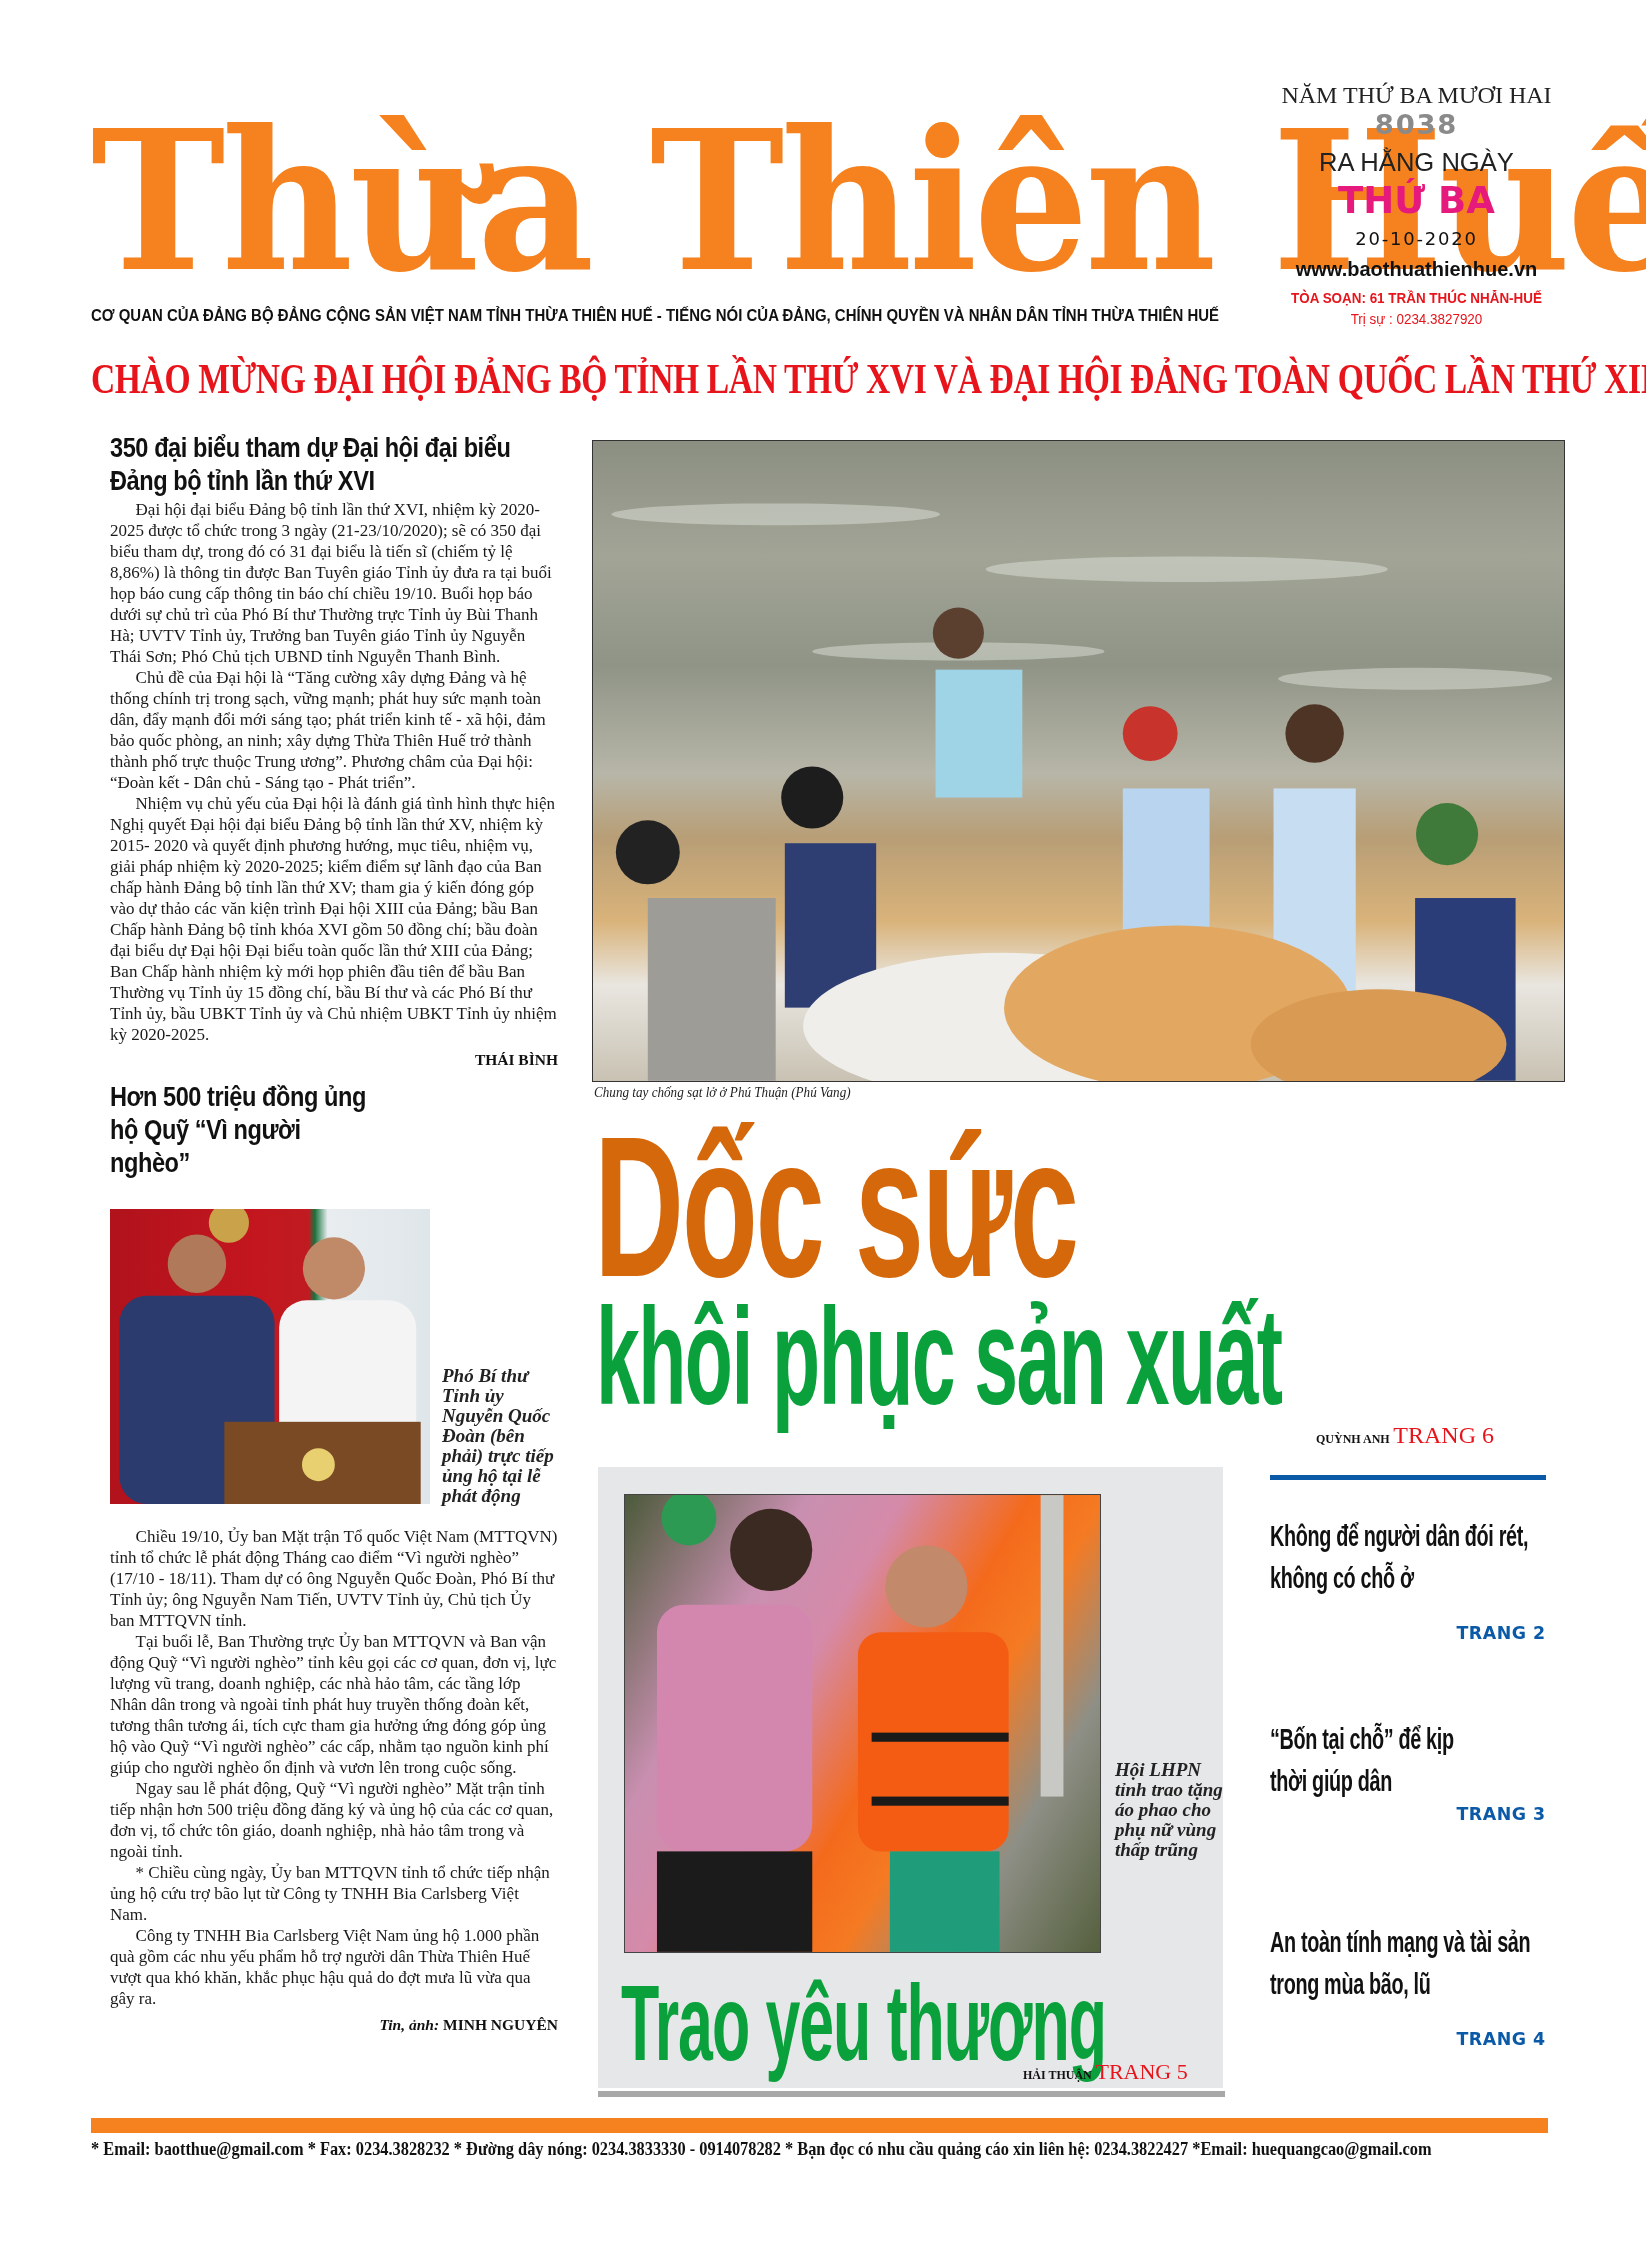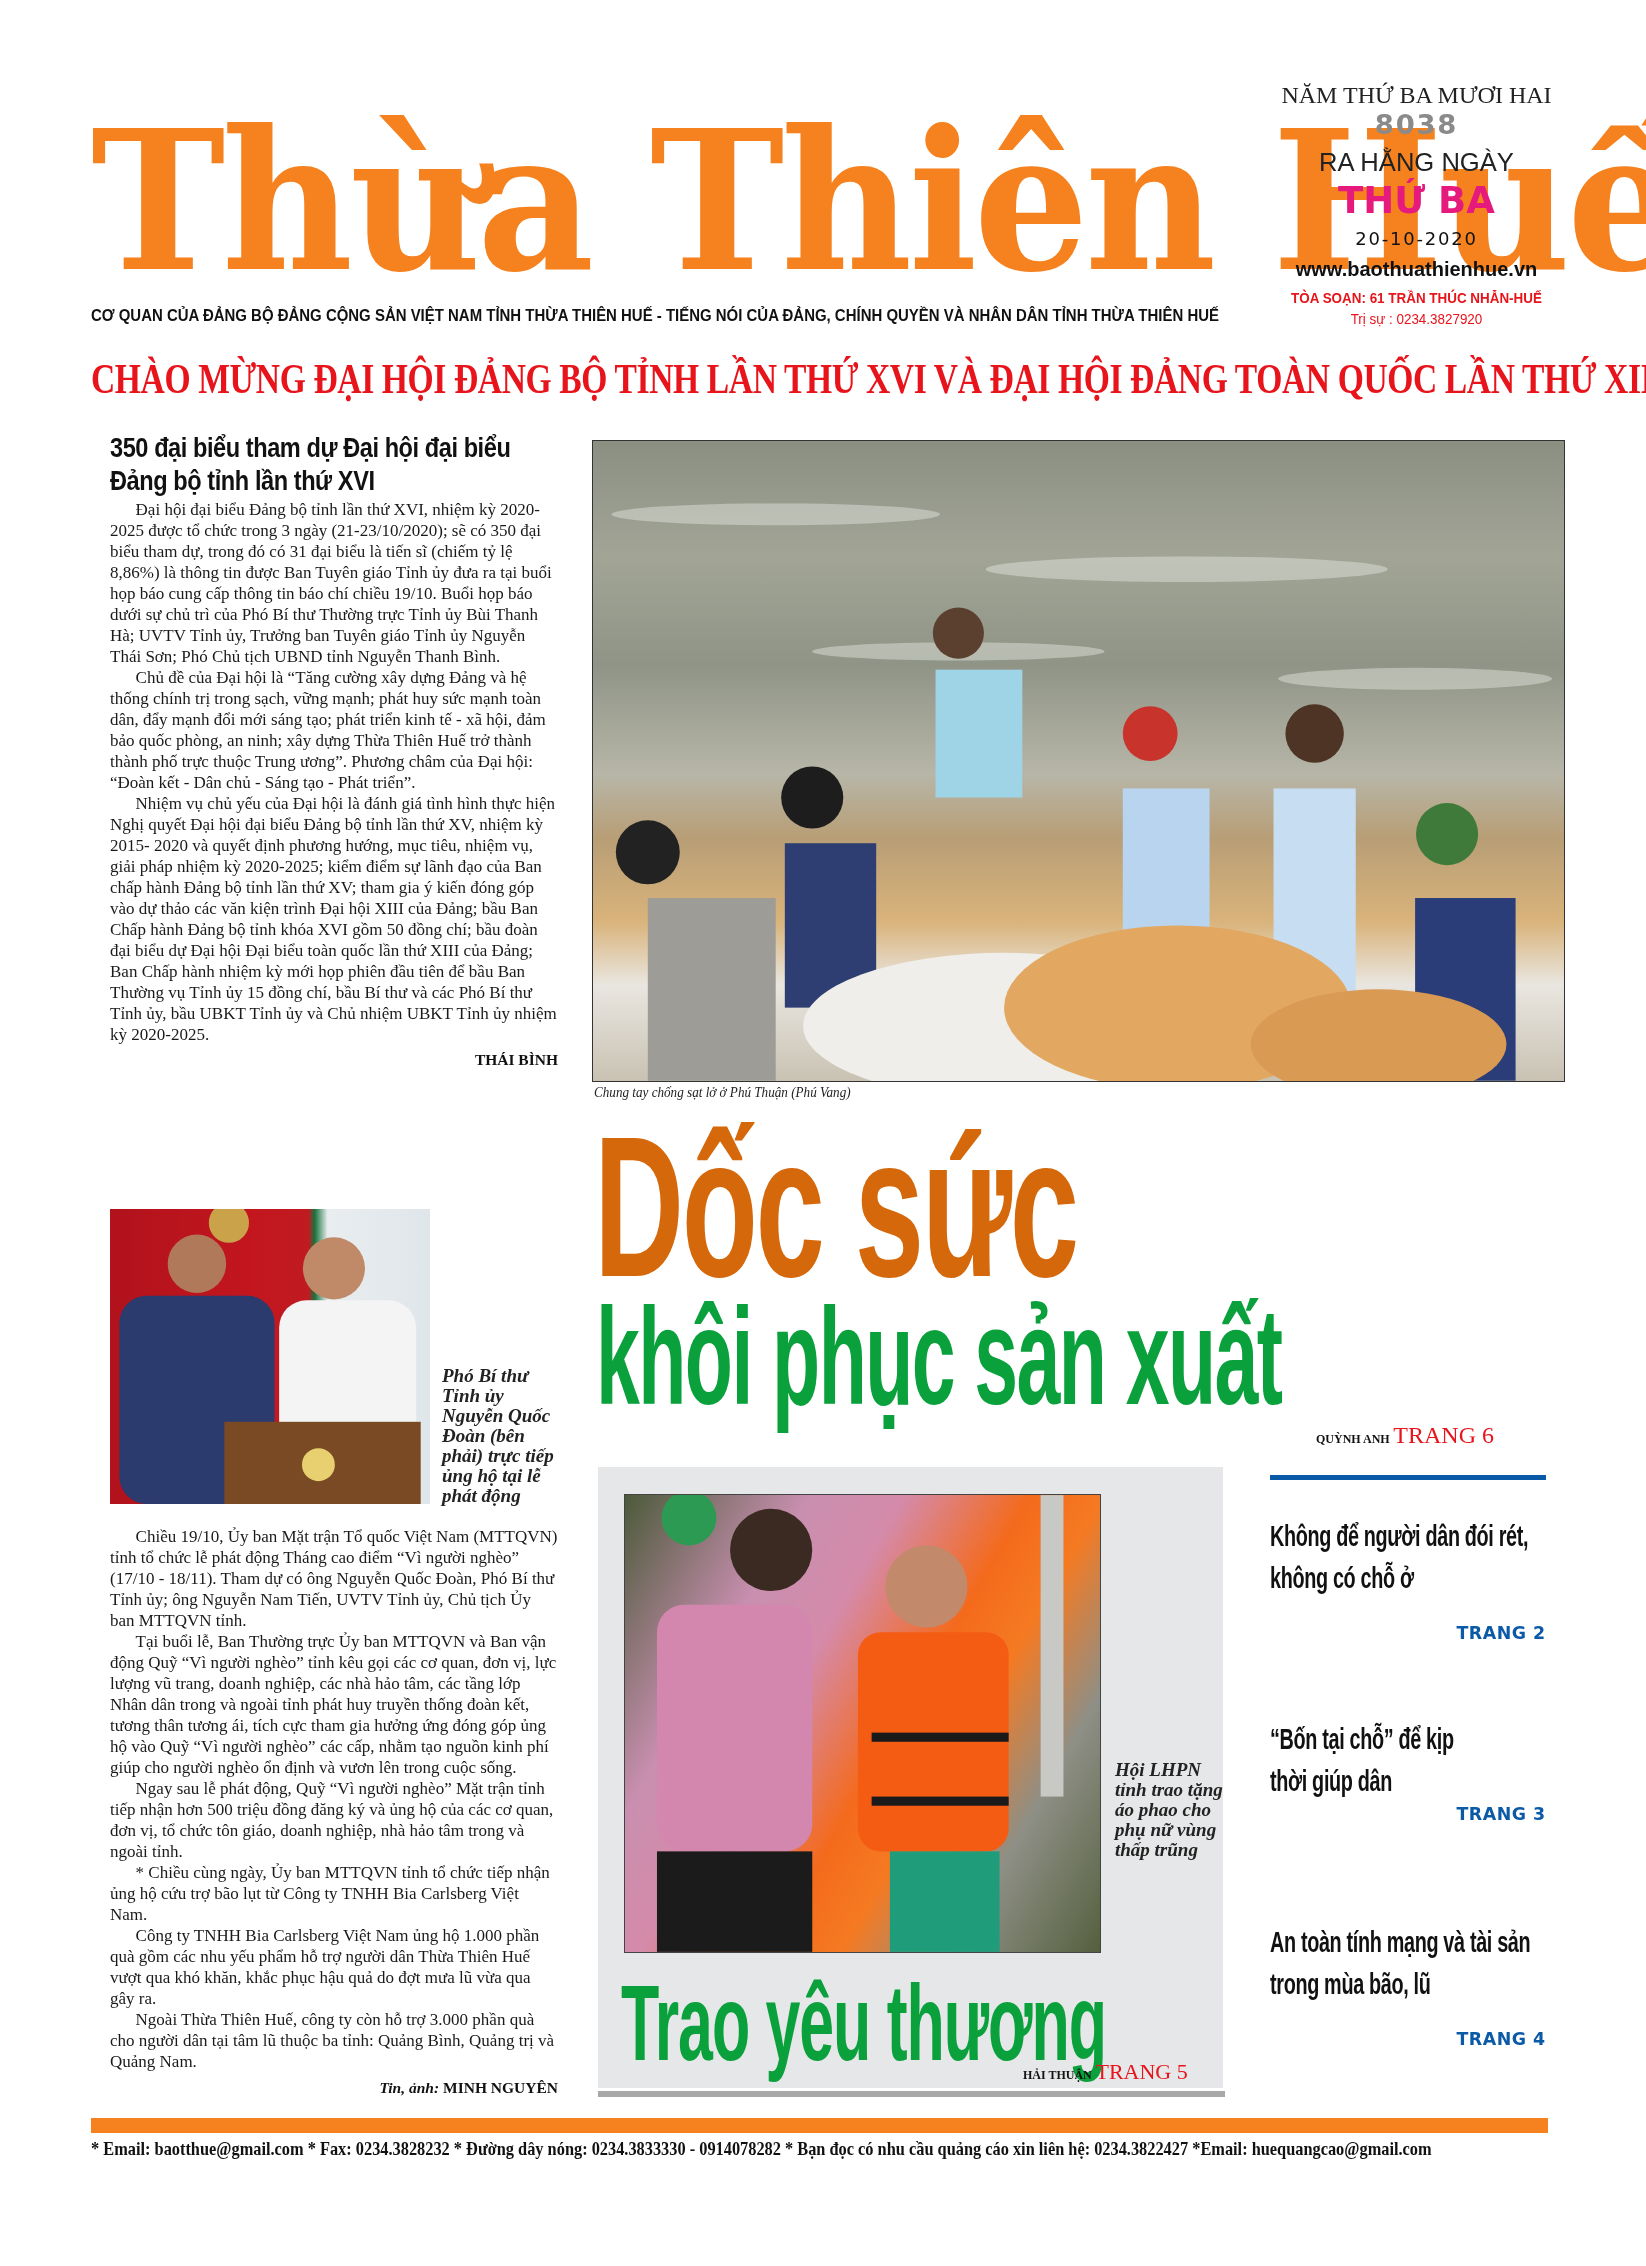--- a/index.html
+++ b/index.html
@@ -85,20 +85,23 @@
   <div>
     <div class="headline">350 đại biểu tham dự Đại hội đại biểu Đảng bộ tỉnh lần thứ XVI</div>
     <div class="body-text" style="margin-top:1.8px;">
       <p>Đại  hội đại biểu Đảng bộ tỉnh lần thứ XVI, nhiệm kỳ 2020-2025 được tổ chức trong 3 ngày (21-23/10/2020); sẽ có 350 đại biểu tham dự, trong đó có 31 đại biểu là tiến sĩ (chiếm tỷ lệ 8,86%) là thông tin được Ban Tuyên giáo Tỉnh ủy đưa ra tại buổi họp báo cung cấp thông tin báo chí chiều 19/10. Buổi họp báo dưới sự chủ trì của Phó Bí thư Thường trực Tỉnh ủy Bùi Thanh Hà; UVTV Tỉnh ủy, Trưởng ban Tuyên giáo Tỉnh ủy Nguyễn Thái Sơn; Phó Chủ tịch UBND tỉnh Nguyễn Thanh Bình.</p>
       <p>Chủ đề của Đại hội là “Tăng cường xây dựng Đảng và hệ thống chính trị trong sạch, vững mạnh; phát huy sức mạnh toàn dân, đẩy mạnh đổi mới sáng tạo; phát triển kinh tế - xã hội, đảm bảo quốc phòng, an ninh; xây dựng Thừa Thiên Huế trở thành thành phố trực thuộc Trung ương”. Phương châm của Đại hội: “Đoàn kết - Dân chủ - Sáng tạo - Phát triển”.</p>
       <p>Nhiệm vụ chủ yếu của Đại hội là đánh giá tình hình thực hiện Nghị quyết Đại hội đại biểu Đảng bộ tỉnh lần thứ XV, nhiệm kỳ 2015- 2020 và quyết định phương hướng, mục tiêu, nhiệm vụ, giải pháp nhiệm kỳ 2020-2025; kiểm điểm sự lãnh đạo của Ban chấp hành Đảng bộ tỉnh lần thứ XV; tham gia ý kiến đóng góp vào dự thảo các văn kiện trình Đại hội XIII của Đảng; bầu Ban Chấp hành Đảng bộ tỉnh khóa XVI gồm 50 đồng chí; bầu đoàn đại biểu dự Đại hội Đại biểu toàn quốc lần thứ XIII của Đảng; Ban Chấp hành nhiệm kỳ mới họp phiên đầu tiên để bầu Ban Thường vụ Tỉnh ủy 15 đồng chí, bầu Bí thư và các Phó Bí thư Tỉnh ủy, bầu UBKT Tỉnh ủy và Chủ nhiệm UBKT Tỉnh ủy nhiệm kỳ 2020-2025.</p>
     </div>
     <div class="byline">THÁI BÌNH</div>
   </div>
 
+  <div style="margin-top:7.3px;">
+    <div class="headline" style="width:70%;">Hơn 500 triệu đồng ủng hộ Quỹ “Vì người nghèo”</div>
+  </div>
 </div>
 
 <div class="photo photo-meeting">
   <svg width="320" height="295" viewBox="0 0 350 323">
     <circle cx="130" cy="15" r="22" fill="#c9a24a"></circle>
     <circle cx="95" cy="60" r="32" fill="#b07a5a"></circle>
     <rect x="10" y="95" width="170" height="228" rx="30" fill="#2c3b6e"></rect>
     <circle cx="245" cy="65" r="34" fill="#c08a68"></circle>
     <rect x="185" y="100" width="150" height="223" rx="30" fill="#f4f4f4"></rect>
     <rect x="125" y="233" width="215" height="90" fill="#7a4a24"></rect>
@@ -107,21 +110,20 @@
 </div>
 <div class="abs caption-italic" style="left:442px; top:1366px; width:119px;">Phó Bí thư Tỉnh ủy Nguyễn Quốc Đoàn (bên phải) trực tiếp ủng hộ tại lễ phát động</div>
 
 <div class="abs" style="left:110px; top:1526px; width:448px;">
   <div class="body-text">
     <p>Chiều 19/10, Ủy ban Mặt trận Tổ quốc Việt Nam (MTTQVN) tỉnh tổ chức lễ phát động Tháng cao điểm “Vì người nghèo” (17/10 - 18/11). Tham dự có ông Nguyễn Quốc Đoàn, Phó Bí thư Tỉnh ủy; ông Nguyễn Nam Tiến, UVTV Tỉnh ủy, Chủ tịch Ủy ban MTTQVN tỉnh.</p>
     <p>Tại buổi lễ, Ban Thường trực Ủy ban MTTQVN và Ban vận động Quỹ “Vì người nghèo” tỉnh kêu gọi các cơ quan, đơn vị, lực lượng vũ trang, doanh nghiệp, các nhà hảo tâm, các tầng lớp Nhân dân trong và ngoài tỉnh phát huy truyền thống đoàn kết, tương thân tương ái, tích cực tham gia hưởng ứng đóng góp ủng hộ vào Quỹ “Vì người nghèo” các cấp, nhằm tạo nguồn kinh phí giúp cho người nghèo ổn định và vươn lên trong cuộc sống.</p>
     <p>Ngay sau lễ phát động, Quỹ “Vì người nghèo” Mặt trận tỉnh tiếp nhận hơn 500 triệu đồng đăng ký và ủng hộ của các cơ quan, đơn vị, tổ chức tôn giáo, doanh nghiệp, nhà hảo tâm trong và ngoài tỉnh.</p>
     <p>* Chiều cùng ngày, Ủy ban MTTQVN tỉnh tổ chức tiếp nhận ủng hộ cứu trợ bão lụt từ Công ty TNHH Bia Carlsberg Việt Nam.</p>
     <p>Công ty TNHH Bia Carlsberg Việt Nam ủng hộ 1.000 phần quà gồm các nhu yếu phẩm hỗ trợ người dân Thừa Thiên Huế vượt qua khó khăn, khắc phục hậu quả do đợt mưa lũ vừa qua gây ra.</p>
-    <p>Ngoài Thừa Thiên Huế, công ty còn hỗ trợ 3.000 phần quà cho người dân tại tâm lũ thuộc ba tỉnh: Quảng Bình, Quảng trị và Quảng Nam.</p>
   </div>
   <div class="byline">
     <i>Tin, ảnh:</i>
     <span>MINH NGUYÊN</span>
   </div>
 </div>
 
 <div class="photo photo-sea">
   <svg width="971" height="640" viewBox="0 0 1063 700">
     <g fill="#e6e9e2" opacity="0.45">

